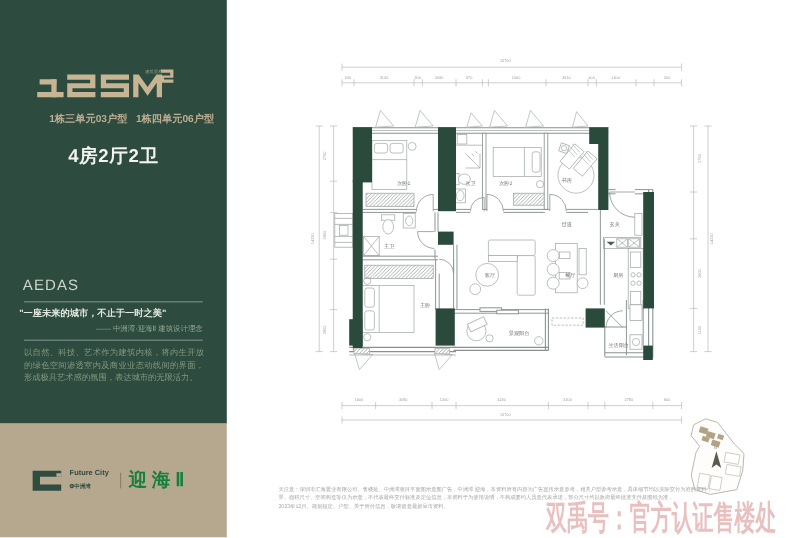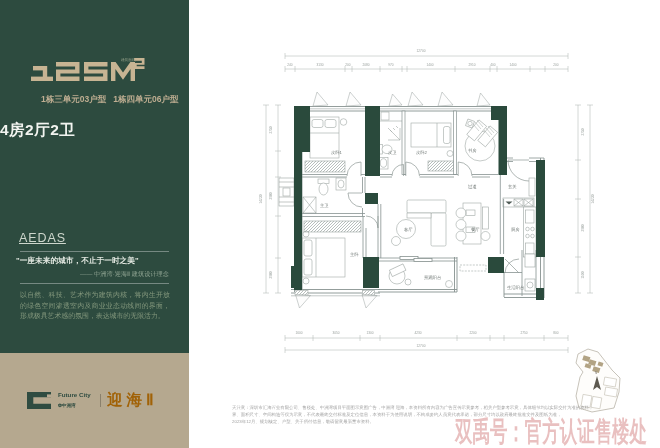--- a/index.html
+++ b/index.html
@@ -21,23 +21,23 @@
 <path d="M56,62 L79.5,62 L79.5,73.6 L60.4,73.6 L60.4,76.6 L79.5,76.6 L79.5,81 L56,81 L56,69.4 L75.1,69.4 L75.1,66.4 L56,66.4 Z"></path>
 <path d="M84,62 L107.5,62 L107.5,66.4 L88.4,66.4 L88.4,69.4 L107.5,69.4 L107.5,81 L84,81 L84,76.6 L103.1,76.6 L103.1,73.6 L84,73.6 Z"></path>
 <path d="M111,81 V62 h4.6 l7.4,10.5 7.4,-10.5 h4.6 v19 h-4.4 v-12 l-7.6,10.8 -7.6,-10.8 v12 z"></path>
 <path d="M134,58 L144.5,58 L144.5,64.7 L136.7,64.7 L136.7,66.3 L144.5,66.3 L144.5,69 L134,69 L134,62.9 L141.8,62.9 L141.8,60.7 L134,60.7 Z"></path>
 </g>
 <text x="121" y="61" font-size="3.6" fill="#8f9c85">建筑面积</text>
 </svg>
 
 <div class="abs" style="left:27px;top:94px;width:140px;font-size:8.5px;font-weight:bold;color:#bfae92;white-space:nowrap;margin-left:14px;">1栋三单元03户型&nbsp;&nbsp;&nbsp;1栋四单元06户型</div>
 
-<div class="abs" style="left:0px;top:120px;width:189px;font-size:15.5px;font-weight:bold;color:#f2f4f0;letter-spacing:0.5px;">4房2厅2卫</div>
-
-<div class="abs" style="left:19px;top:231px;font-size:12.5px;color:#cdd6cc;letter-spacing:0.9px;text-decoration:underline;">AEDAS</div>
+<div class="abs" style="left:0px;top:120px;width:189px;text-align:center;font-size:15.5px;font-weight:bold;color:#f2f4f0;letter-spacing:0.5px;">4房2厅2卫</div>
+
+<div class="abs" style="left:19px;top:231px;font-size:12.5px;color:#cdd6cc;letter-spacing:0.9px;">AEDAS</div>
 
 <div class="abs" style="left:20px;top:251px;width:149px;height:1px;background:rgba(255,255,255,0.35);"></div>
 
 <div class="abs" style="left:16px;top:256px;width:160px;font-size:7.7px;font-weight:bold;color:#e4e9e2;white-space:nowrap;">"一座未来的城市，不止于一时之美"</div>
 
 <div class="abs" style="left:20px;top:270px;width:149px;text-align:right;font-size:6.2px;color:#93a795;white-space:nowrap;">—— 中洲湾·迎海Ⅱ 建筑设计理念</div>
 
 <div class="abs" style="left:20px;top:283px;width:149px;height:1px;background:rgba(255,255,255,0.35);"></div>
 
 <div class="abs" style="left:20px;top:290px;width:150px;font-size:6.9px;line-height:10.6px;color:#84987d;text-align:justify;">以自然、科技、艺术作为建筑内核，将内生开放的绿色空间渗透室内及商业业态动线间的界面，形成极具艺术感的氛围，表达城市的无限活力。</div>
@@ -45,21 +45,21 @@
 <svg class="abs" style="left:27px;top:392px;" width="25" height="18" viewBox="0 0 25 18">
 <path d="M0,0 H24 V5.3 H6.3 V11.7 H24 V17 H0 Z" fill="#2f4c41"></path>
 <rect x="20" y="2.4" width="4" height="2.9" fill="#b7a992"></rect>
 </svg>
 
 <div class="abs" style="left:58px;top:391px;font-size:6.2px;font-weight:bold;color:#2f4c41;white-space:nowrap;">Future City</div>
 <div class="abs" style="left:58px;top:403px;font-size:4.6px;font-weight:bold;color:#2f4c41;white-space:nowrap;">❂中洲湾</div>
 
 <div class="abs" style="left:100px;top:394px;width:1px;height:13px;background:#8a806c;"></div>
 
-<div class="abs" style="left:107px;top:390px;font-size:15.5px;font-weight:bold;color:#a16207;font-family:'Liberation Serif',serif;white-space:nowrap;letter-spacing:4px;">迎海Ⅱ</div>
+<div class="abs" style="left:107px;top:390px;font-size:15.5px;font-weight:bold;color:#15803d;font-family:'Liberation Serif',serif;white-space:nowrap;letter-spacing:4px;">迎海Ⅱ</div>
 
 <svg id="plan" class="abs" style="left:0;top:0;" width="660" height="448" viewBox="0 0 660 448">
 <defs>
 <pattern id="hat" width="3" height="3" patternUnits="userSpaceOnUse">
 <rect width="3" height="3" fill="#ffffff"></rect>
 <path d="M0,3 L3,0" stroke="#9aa3a0" stroke-width="0.7"></path>
 </pattern>
 </defs>
 
 <g id="furniture" stroke="#a0a8a5" stroke-width="0.6" fill="none">

